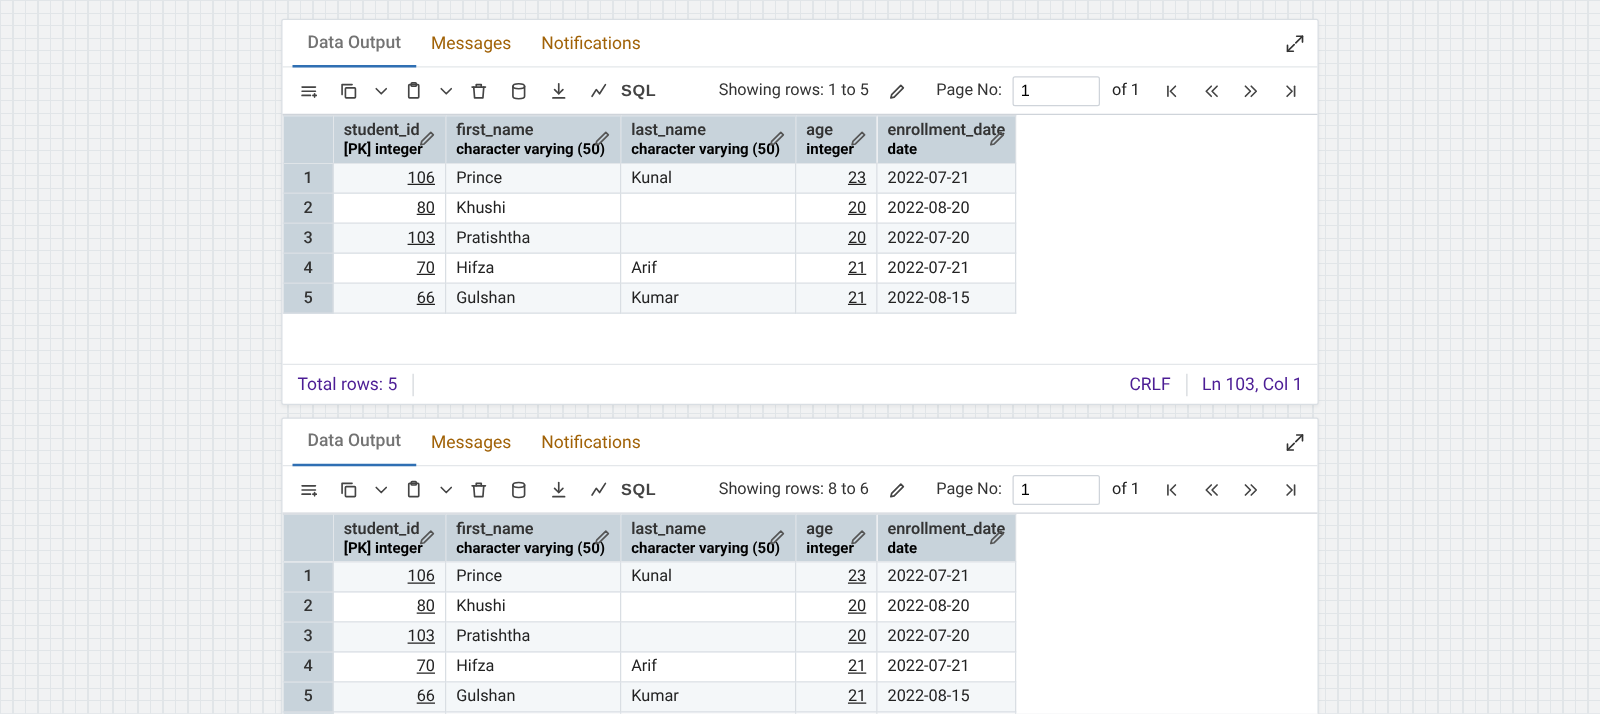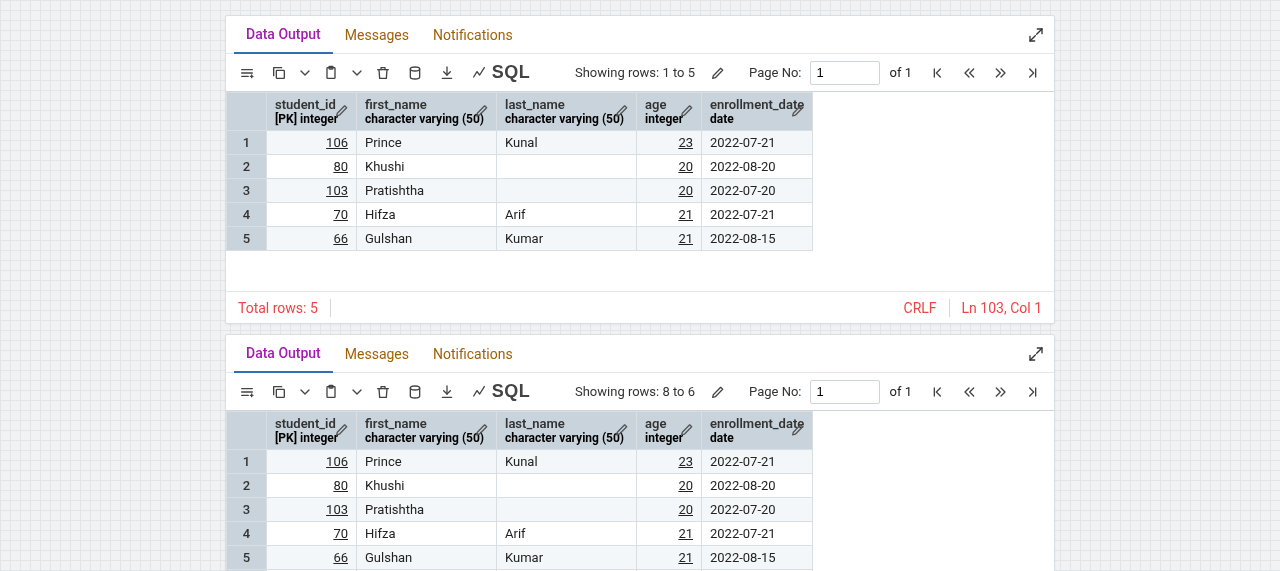--- a/index.html
+++ b/index.html
@@ -14,21 +14,21 @@
     width: 1280px;
     height: 571px;
     padding: 15px 0;
   }
   .workspace { width: 830px; margin: 0 auto; display: flex; flex-direction: column; gap: 10px; }
   .panel { background: #fff; border: 1px solid #d9dee3; border-radius: 2px; box-shadow: 0 1px 3px rgba(0,0,0,.05); display: flex; flex-direction: column; }
 
   
   .tabs { display: flex; align-items: center; height: 38px; padding: 0 8px; border-bottom: 1px solid #e4e7ea; position: relative; }
   .tab { padding: 0 12px; height: 100%; display: flex; align-items: center; color: #a16207; cursor: pointer; font-size: 14px; }
-  .tab.active { color: #a21caf; border-bottom: 2px solid #2f6fb3; margin-bottom: -1px; font-weight: 500; }
+  .tab.active { color: #737373; border-bottom: 2px solid #2f6fb3; margin-bottom: -1px; font-weight: 500; }
   .expand { margin-left: auto; width: 20px; height: 20px; display: flex; align-items: center; justify-content: center; color: #333; cursor: pointer; }
 
   
   .toolbar { display: flex; align-items: center; height: 38px; padding: 0 6px; border-bottom: 1px solid #cfd4da; gap: 2px; }
   .tbtn { width: 30px; height: 28px; display: inline-flex; align-items: center; justify-content: center; color: #444; cursor: pointer; border-radius: 3px; }
   .tbtn.narrow { width: 18px; }
   .toolbar .spacer { flex: 1; }
   .toolbar .info { color: #333; margin-right: 6px; }
   .toolbar .page-lbl { margin: 0 6px 0 14px; color: #333; }
   .page-input { width: 70px; height: 24px; border: 1px solid #cfd4da; border-radius: 2px; padding: 0 6px; font-size: 13px; }
@@ -41,26 +41,26 @@
   th { background: #c8d3db; color: #333; font-weight: 600; text-align: left; vertical-align: top; height: 33px; position: relative; }
   th .subtype { display: block; font-weight: 700; font-size: 12px; color: #000000; }
   th .edit { position: absolute; right: 6px; top: 50%; transform: translateY(-50%); color: #555; font-size: 12px; }
   td { height: 22px; }
   td.rownum { background: #c8d3db; text-align: center; width: 40px; color: #333; font-weight: 500; }
   td.num { text-align: right; text-decoration: underline; }
   tr.even td:not(.rownum) { background: #f4f7f9; }
   th.corner { background: #c8d3db; width: 40px; }
 
   
-  .status { display: flex; align-items: center; height: 32px; padding: 0 12px; border-top: 1px solid #e4e7ea; color: #ef4444; font-size: 14px; }
+  .status { display: flex; align-items: center; height: 32px; padding: 0 12px; border-top: 1px solid #e4e7ea; color: #4c1d95; font-size: 14px; }
   .status .sep { width: 1px; height: 18px; background: #d4d8dc; margin: 0 12px; }
   .status .pusher { flex: 1; }
 
   svg { width: 16px; height: 16px; stroke: currentColor; stroke-width: 2; fill: none; stroke-linecap: round; stroke-linejoin: round; }
-  .sql-text { font-family: "Segoe UI", Arial, sans-serif; font-weight: 600; font-size: 18px; letter-spacing: .5px; }
+  .sql-text { font-family: "Segoe UI", Arial, sans-serif; font-weight: 600; font-size: 13px; letter-spacing: .5px; }
 
   .col-sid { width: 90px; }
   .col-fn  { width: 140px; }
   .col-ln  { width: 140px; }
   .col-age { width: 65px; }
   .col-ed  { width: 110px; }
 </style>
 </head>
 <body>
 

